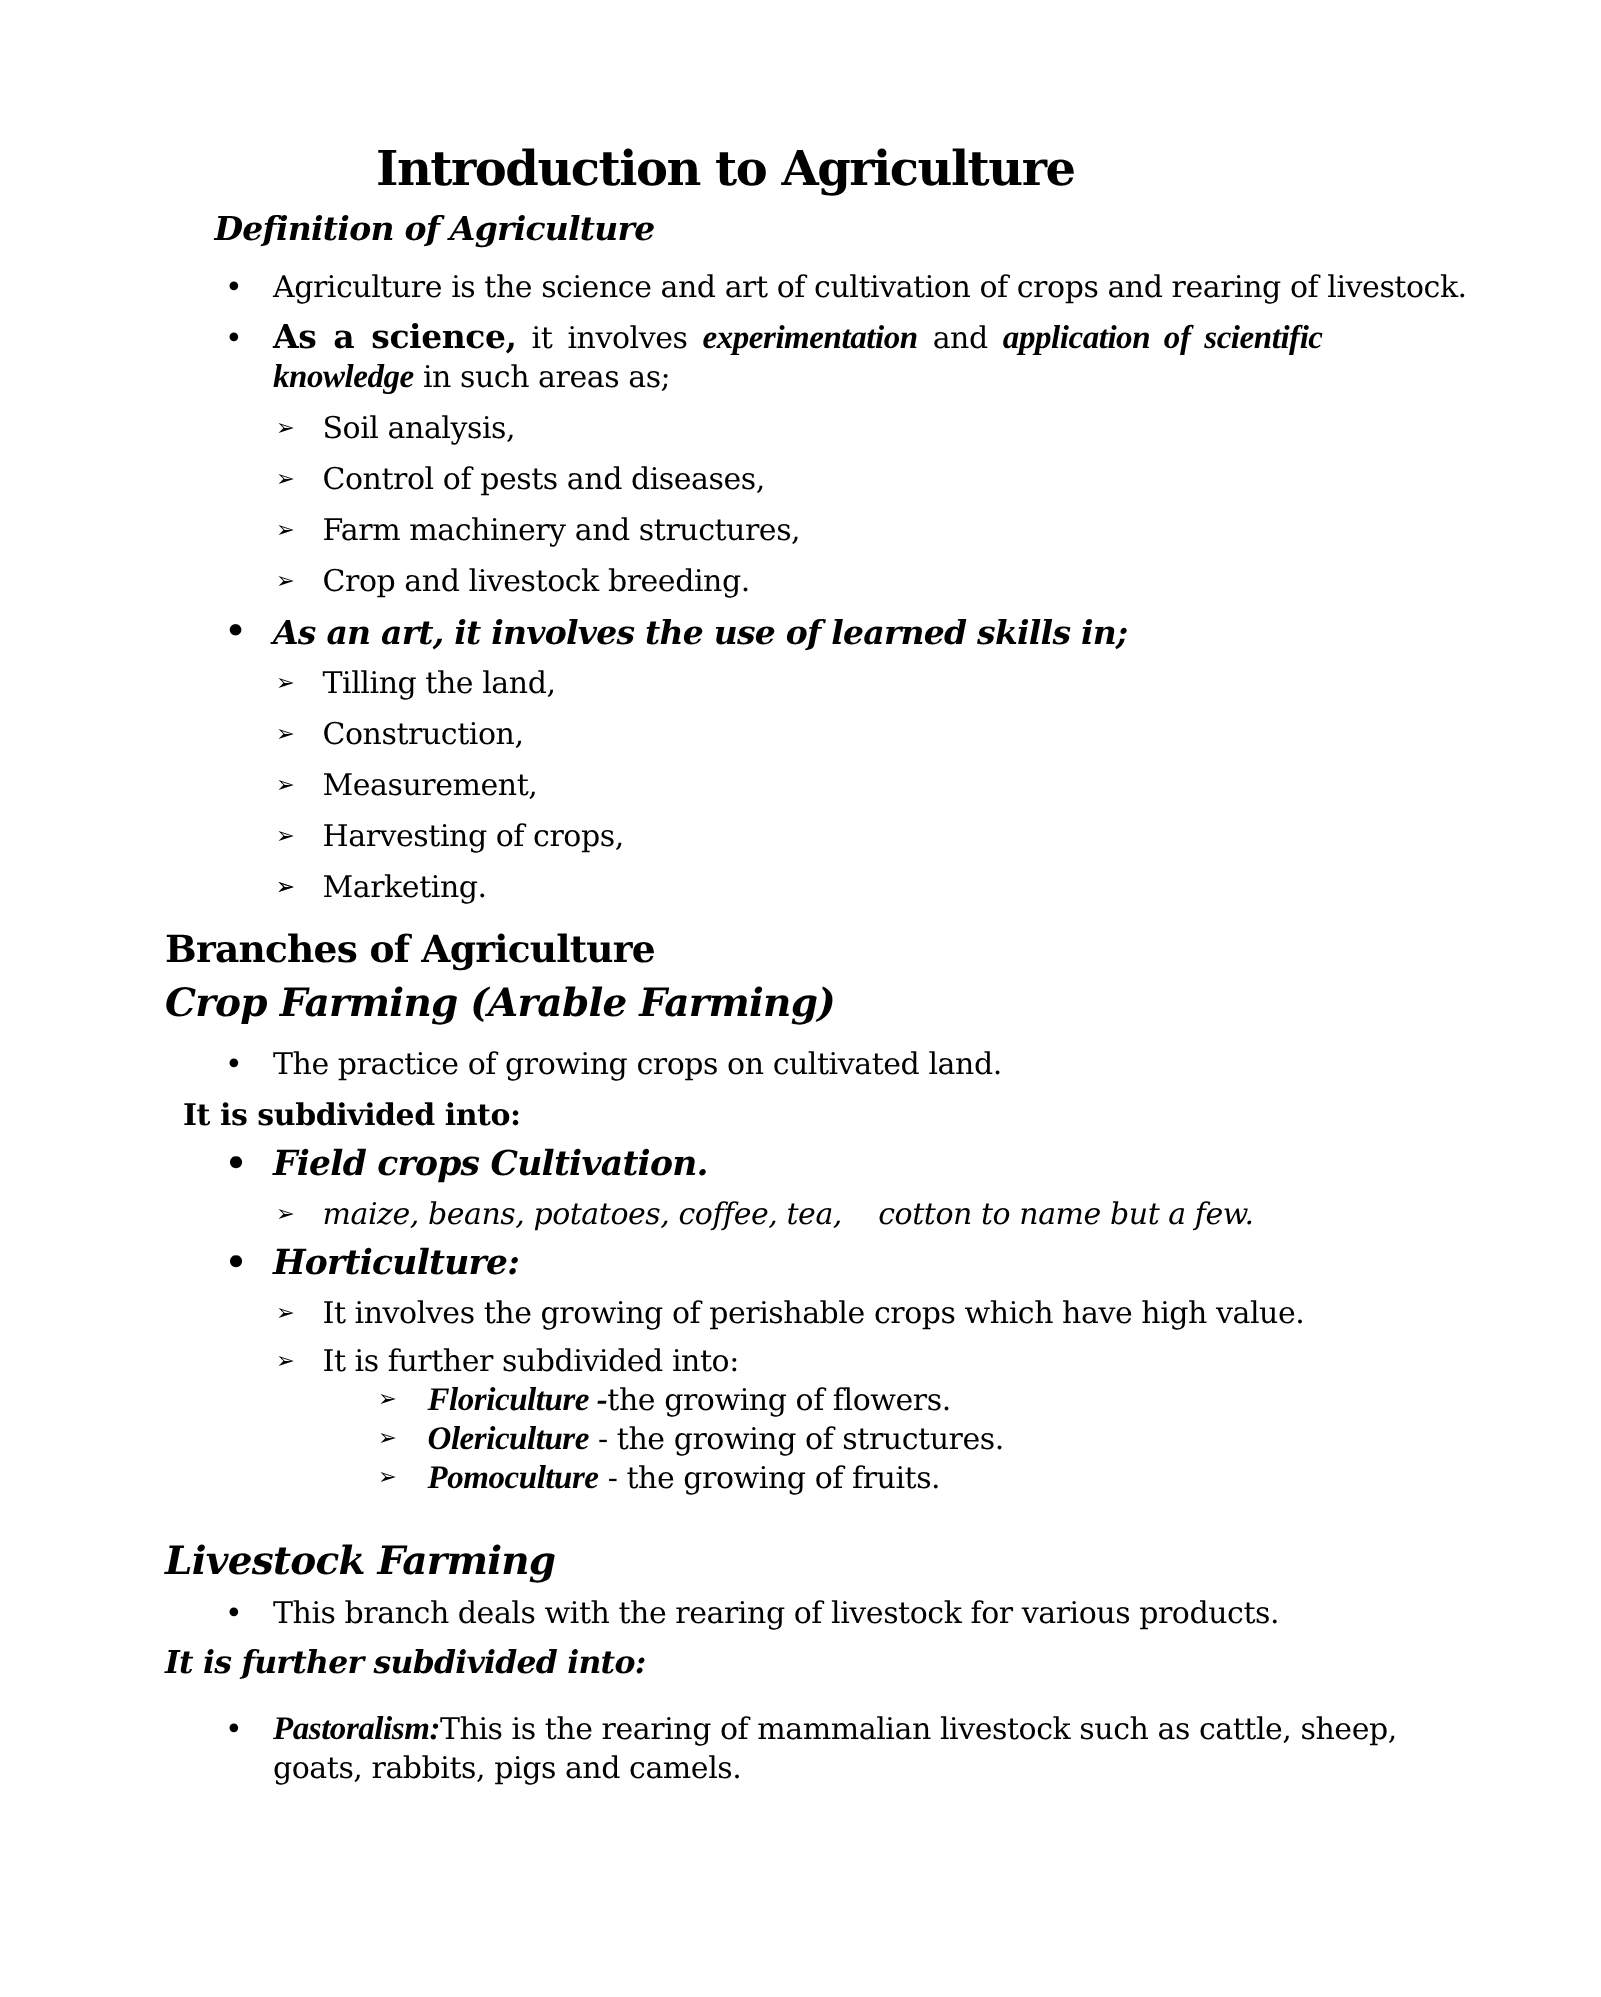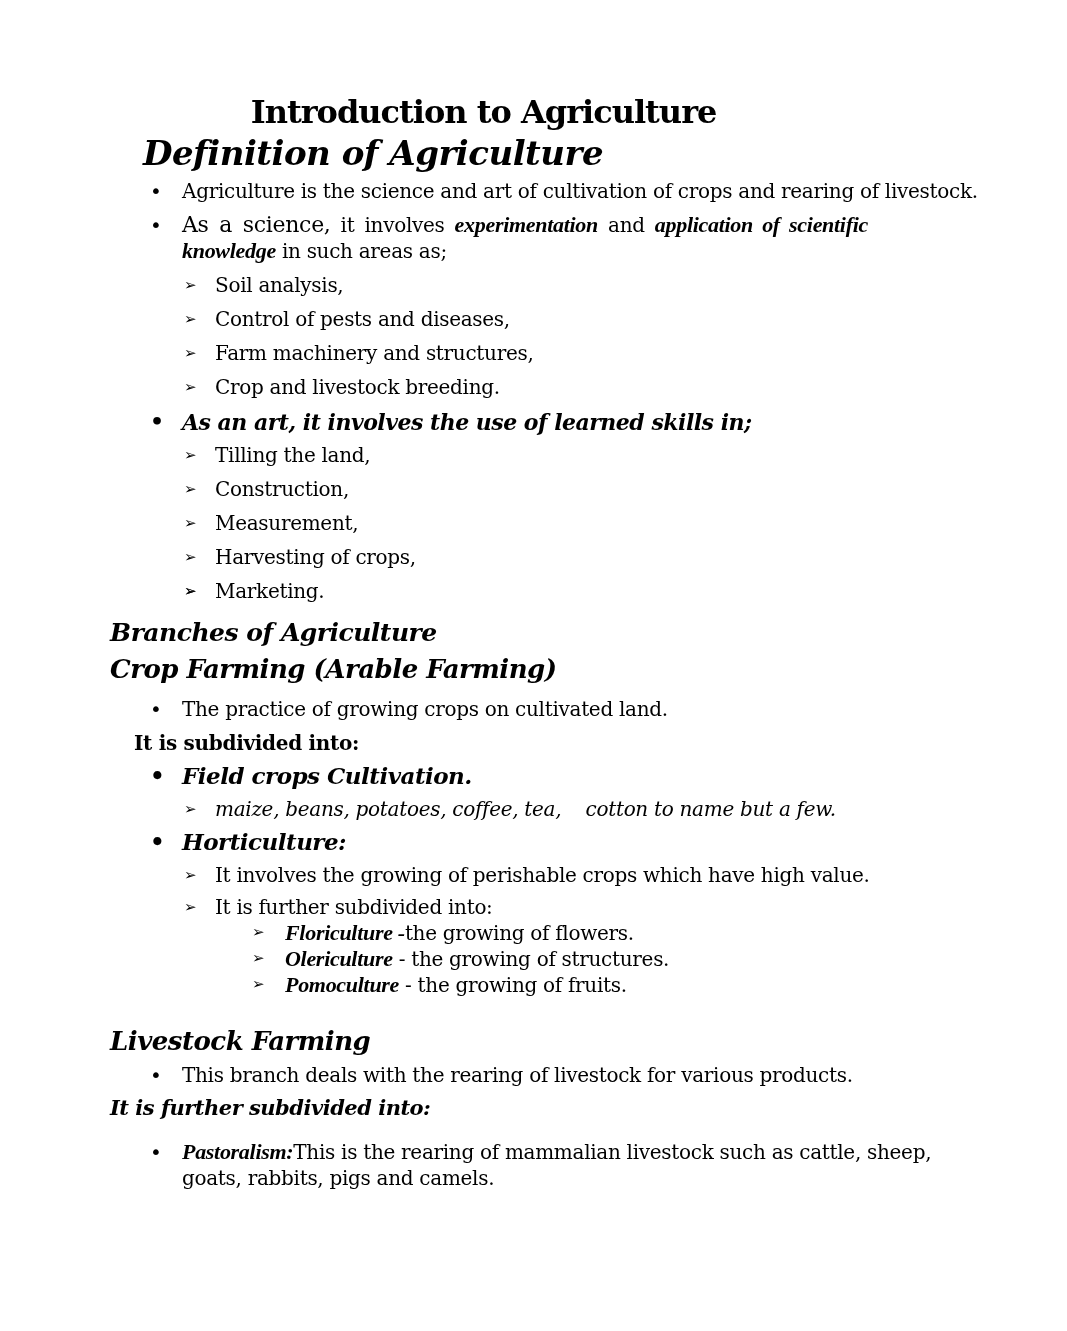--- a/index.html
+++ b/index.html
@@ -10,48 +10,48 @@
     padding:94px 80px 0 110px;
     overflow:hidden;
   }
 
   
   .title {
     font-size:32px; font-weight:700; line-height:36px;
     text-align:center; letter-spacing:-1px; padding-right:130px;
   }
   .h-def {
-    font-size:34px; font-weight:700; font-style:italic;
+    font-size:22px; font-weight:700; font-style:italic;
     line-height:30px; margin:8px 0 0 33px; letter-spacing:-0.5px;
   }
-  .h-branches { font-size:25px; font-weight:700; line-height:30px; margin-top:14px; letter-spacing:-0.5px;font-style:italic; }
+  .h-branches { font-size:25px; font-weight:700; line-height:30px; margin-top:14px; letter-spacing:-0.5px; }
   .h-bi { font-size:26px; font-weight:700; font-style:italic; line-height:30px; letter-spacing:-0.5px; }
   .mt6{margin-top:6px;} .mt8{margin-top:8px;} .mt10{margin-top:10px;}
   .mt12{margin-top:12px;} .mt16{margin-top:28px;} .mt18{margin-top:18px;}
 
   
   .li { position:relative; font-size:20px; line-height:26px; letter-spacing:-0.3px; }
   .li1 { padding-left:72px; }
   .li1 > .mk { position:absolute; left:40px; top:0; }
   .li2 { padding-left:105px; }
   .li2 > .mk { position:absolute; left:74px; top:0; font-size:15px; }
   .li3 { padding-left:175px; line-height:25px; }
   .li3 > .mk { position:absolute; left:142px; top:0; font-size:15px; }
   .mk { font-family:"DejaVu Sans","DejaVu Serif",sans-serif; }
 
   
-  .rb  { font-weight:400; }
+  .rb  { font-weight:700; }
   .rbi { font-weight:700; font-style:italic;font-family:Liberation Serif, serif; }
   .big  { font-size:22px; }
   .ws   { word-spacing:4px; }
   .pre  { white-space:pre-wrap;font-style:italic; }
 
   .li-bi   { font-size:22px; font-weight:700; font-style:italic; line-height:28px; letter-spacing:-0.5px; }
   .li-mid  { font-size:23px; font-weight:700; font-style:italic; line-height:28px; letter-spacing:-0.5px; }
-  .lbl-bold { font-size:20px; font-weight:700; line-height:26px; margin-left:24px; letter-spacing:-0.3px; }
+  .lbl-bold { font-size:20px; font-weight:700; line-height:26px; margin-left:12px; letter-spacing:-0.3px; }
   .lbl-bi   { font-size:21px; font-weight:700; font-style:italic; line-height:27px; letter-spacing:-0.5px; }
   .term { font-size:22px; }
 </style>
 </head>
 <body>
 
 <div class="page">
 
   <div class="title">Introduction to Agriculture</div>
 

